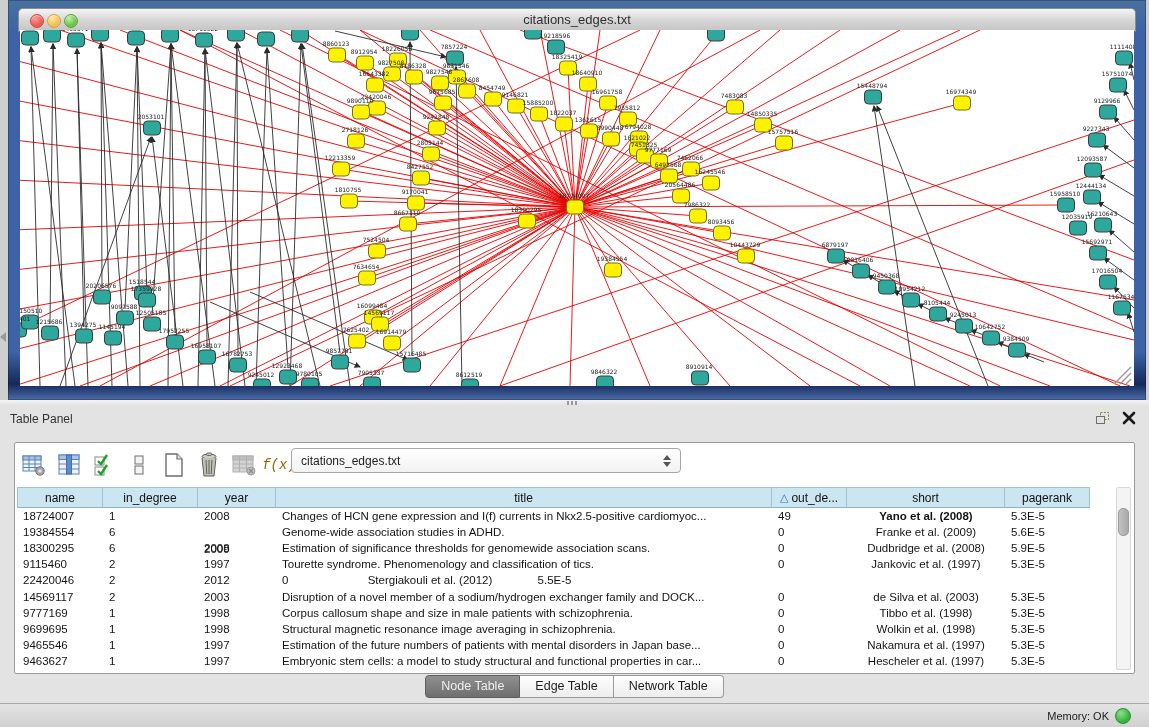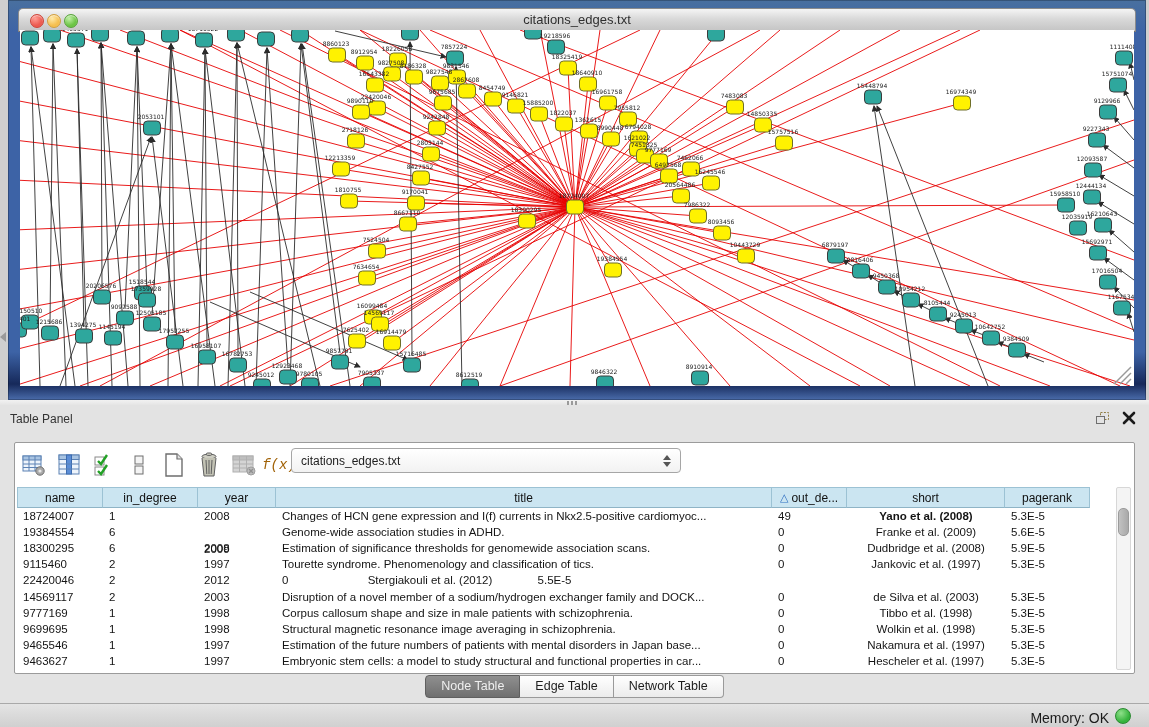--- a/index.html
+++ b/index.html
@@ -58,21 +58,21 @@
      border-radius:5px;border:1px solid #9b9b9b;cursor:pointer;}
   #tabs{position:absolute;left:0;right:0;top:269px;height:21px;display:flex;justify-content:center;}
   .tab{height:21px;line-height:21px;padding:0 15px;font-size:12.5px;border:1px solid #9a9a9a;border-left-width:0;
        background:linear-gradient(#ffffff,#ececec);color:#1d1d1d;cursor:pointer;}
   .tab:first-child{border-left-width:1px;border-radius:4px 0 0 4px;}
   .tab:last-child{border-radius:0 4px 4px 0;}
   .tab.sel{background:linear-gradient(#8f8f8f,#6f6f6f);color:#efefef;border-color:#5f5f5f;}
   
   #status-bar{position:absolute;left:0;top:703px;width:1149px;height:24px;
      background:linear-gradient(#e4e4e4,#cfcfcf);border-top:1px solid #a9a9a9;}
-  #memory-label{position:absolute;right:40px;top:6px;font-size:14px;color:#1b1b1b;}
+  #memory-label{position:absolute;right:40px;top:6px;font-size:11px;color:#1b1b1b;}
   #memory-dot{position:absolute;right:18px;top:4px;width:14px;height:14px;border-radius:50%;
      background:radial-gradient(circle at 35% 30%,#8fe08a,#35b33c 65%);border:1px solid #2a8a30;}
 </style>
 </head>
 <body>
 
 <div id="network-area">
   <div id="graph-frame">
     <div id="titlebar">
       <span class="tl red"></span>

